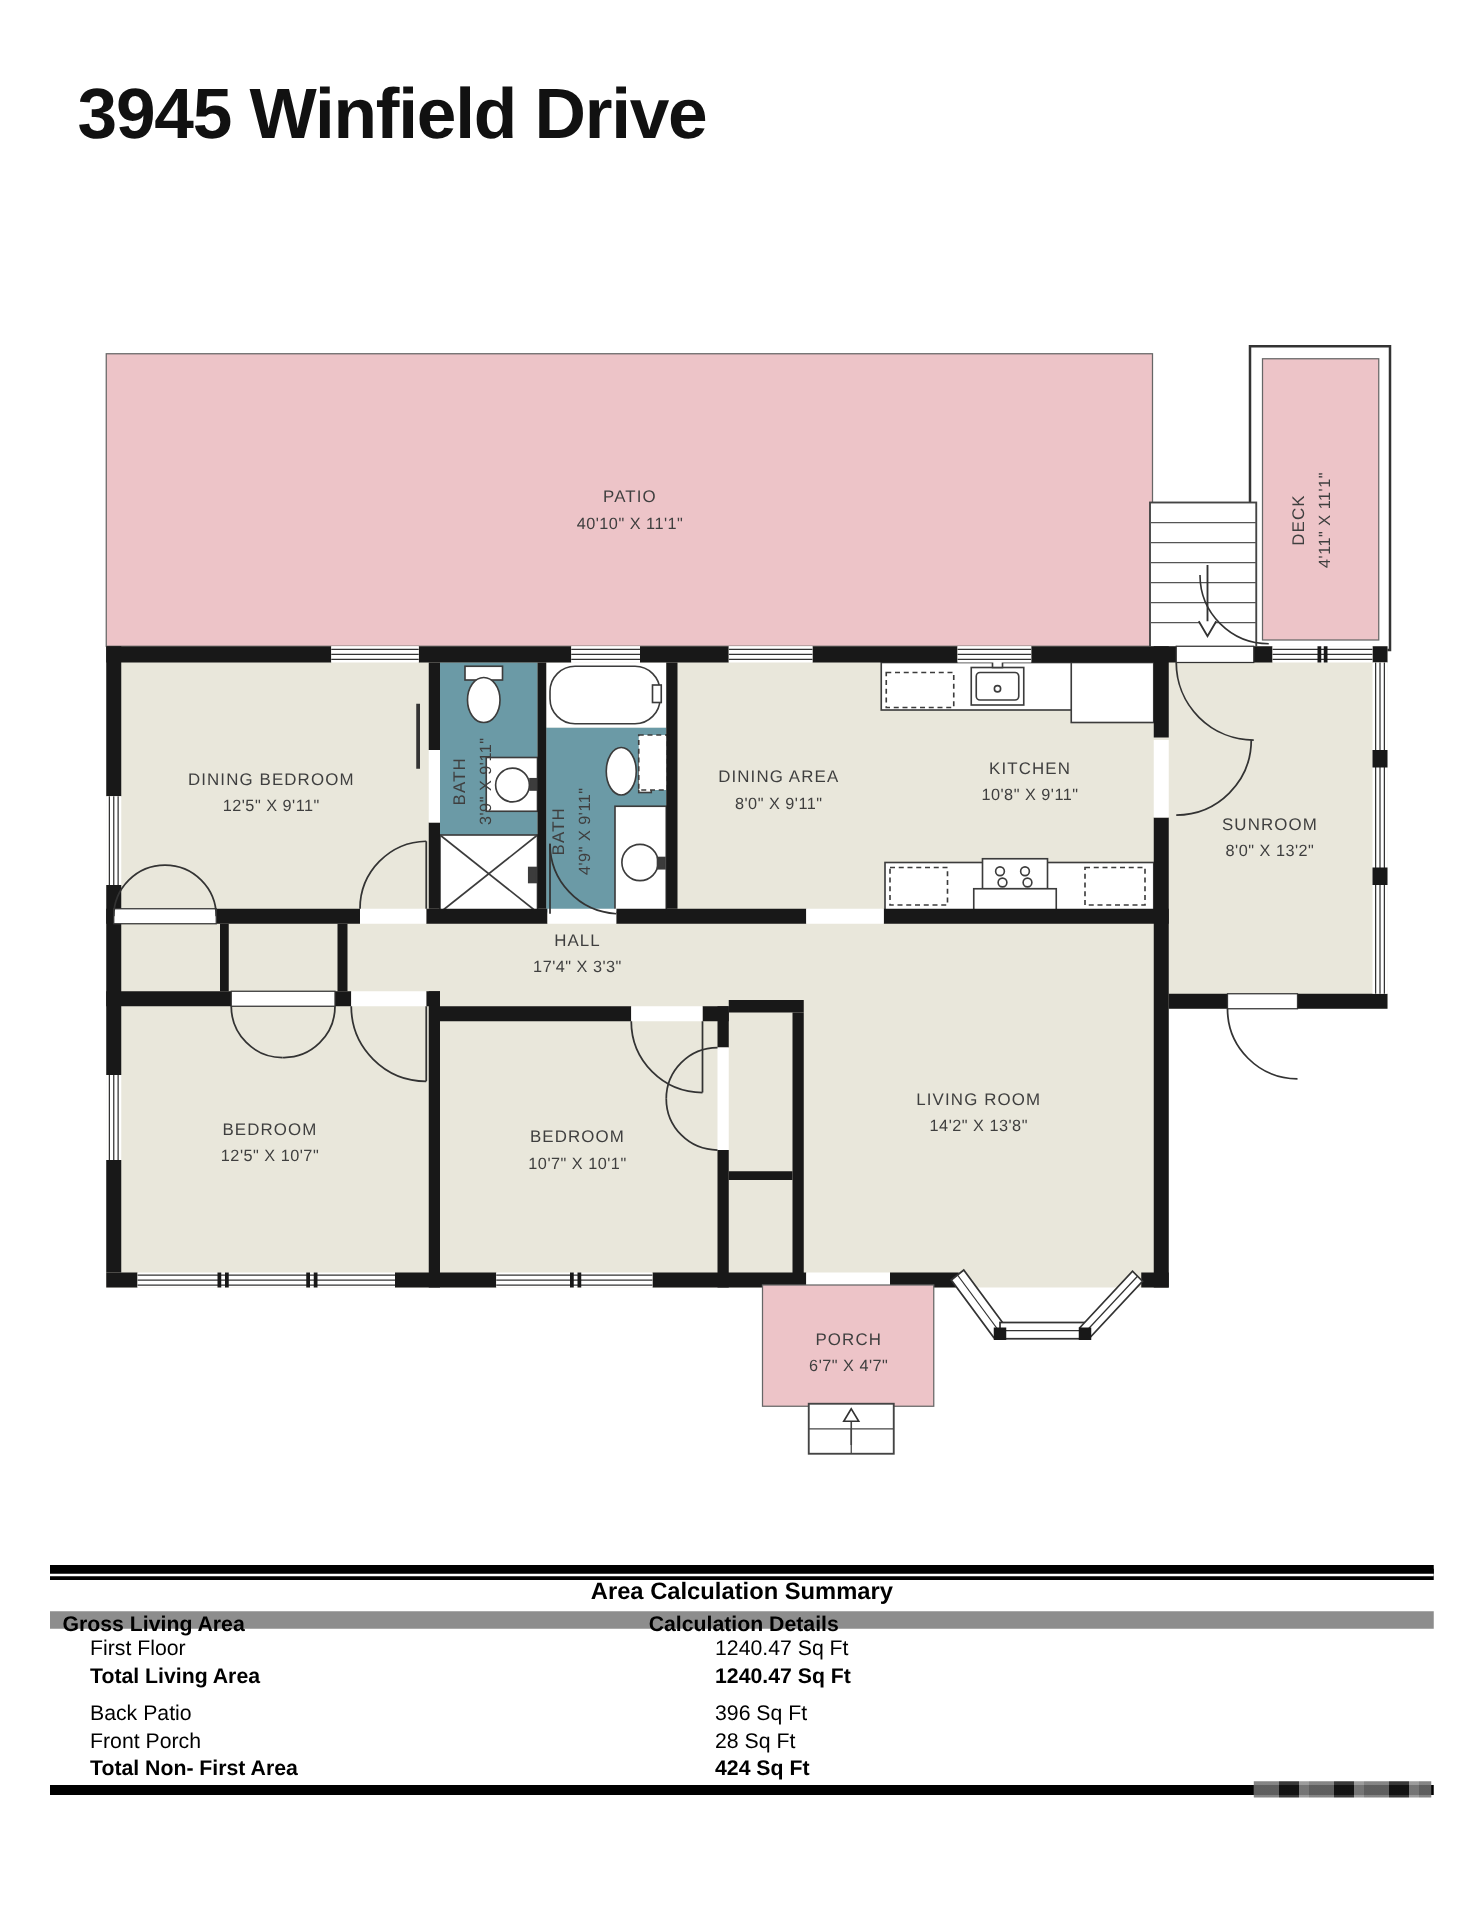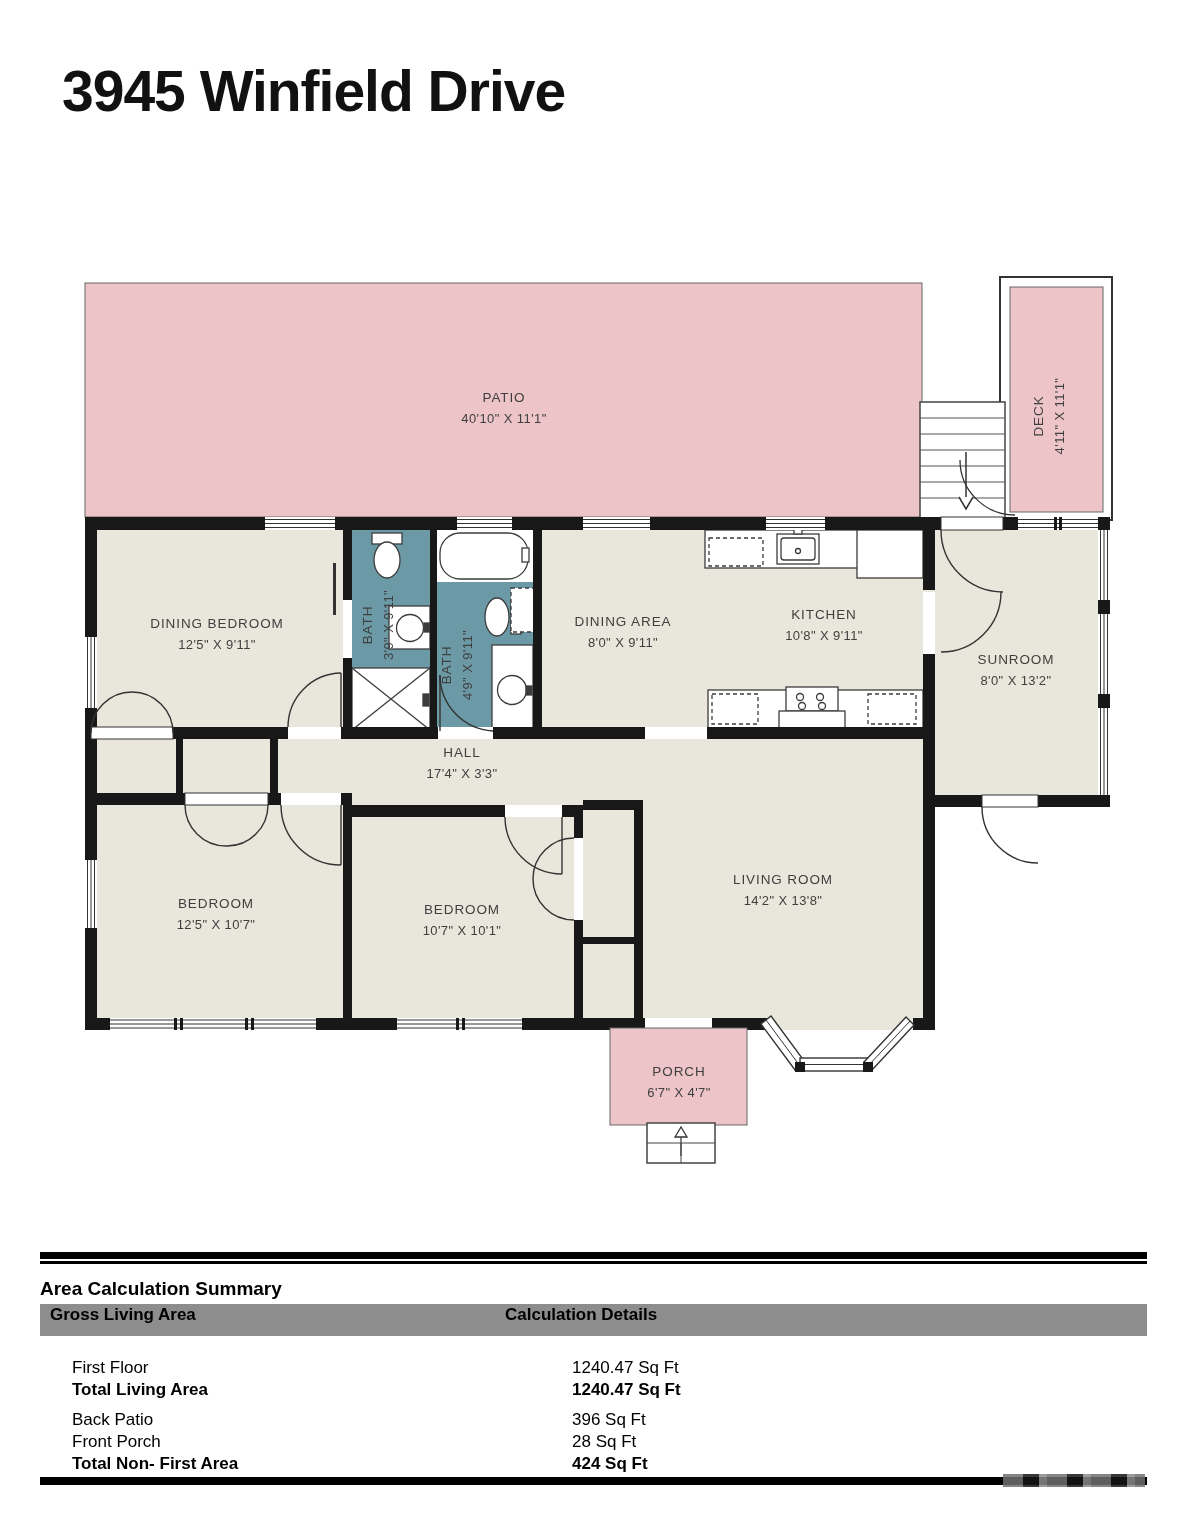--- a/index.html
+++ b/index.html
@@ -15,24 +15,24 @@
   #plan{position:absolute;left:0;top:0;width:1187px;height:1536px;}
   
   .room-label{position:absolute;transform:translate(-50%,-50%);text-align:center;color:#3f3f3f;
               white-space:nowrap;line-height:1.6;}
   .room-label .rname{display:block;font-size:13.5px;letter-spacing:.9px;}
   .room-label .rdims{display:block;font-size:13px;letter-spacing:.4px;}
   .room-label.vertical{transform:translate(-50%,-50%) rotate(-90deg);}
   
   #summary{position:absolute;left:40px;top:1252px;width:1107px;font-size:17px;color:#000;}
   .t-topbar{height:7px;background:#000;border-bottom:2px solid #fff;box-shadow:0 3px 0 #000;}
-  .t-title{text-align:left;font-weight:700;font-size:19px;padding:17px 0 4px 0;}
-  .t-gray{position:relative;background:#8d8d8d;height:32px;margin-bottom:16px;}
+  .t-title{text-align:center;font-weight:700;font-size:19px;padding:2px 0 4px 0;}
+  .t-gray{position:relative;background:#8d8d8d;height:14px;margin-bottom:0;}
   .t-gray .c1{position:absolute;left:10px;top:1px;font-weight:700;}
-  .t-gray .c2{position:absolute;left:465px;width:180px;top:1px;font-weight:700;}
+  .t-gray .c2{position:absolute;left:465px;width:180px;top:1px;text-align:center;font-weight:700;}
   .t-row{position:relative;height:22px;}
   .t-row .c1{position:absolute;left:32px;top:2px;}
   .t-row .c2{position:absolute;left:532px;top:2px;}
   .t-row.bold .c1,.t-row.bold .c2{font-weight:700;}
   .t-sp{height:4px;}
   .t-botbar{position:relative;height:8px;background:#000;margin-top:3px;}
   #watermark{position:absolute;right:2px;top:-3px;width:142px;height:13px;opacity:.85;
      background:repeating-linear-gradient(90deg,#6f6f6f 0 20px,#161616 20px 36px,#8a8a8a 36px 44px);}
 </style>
 </head>

